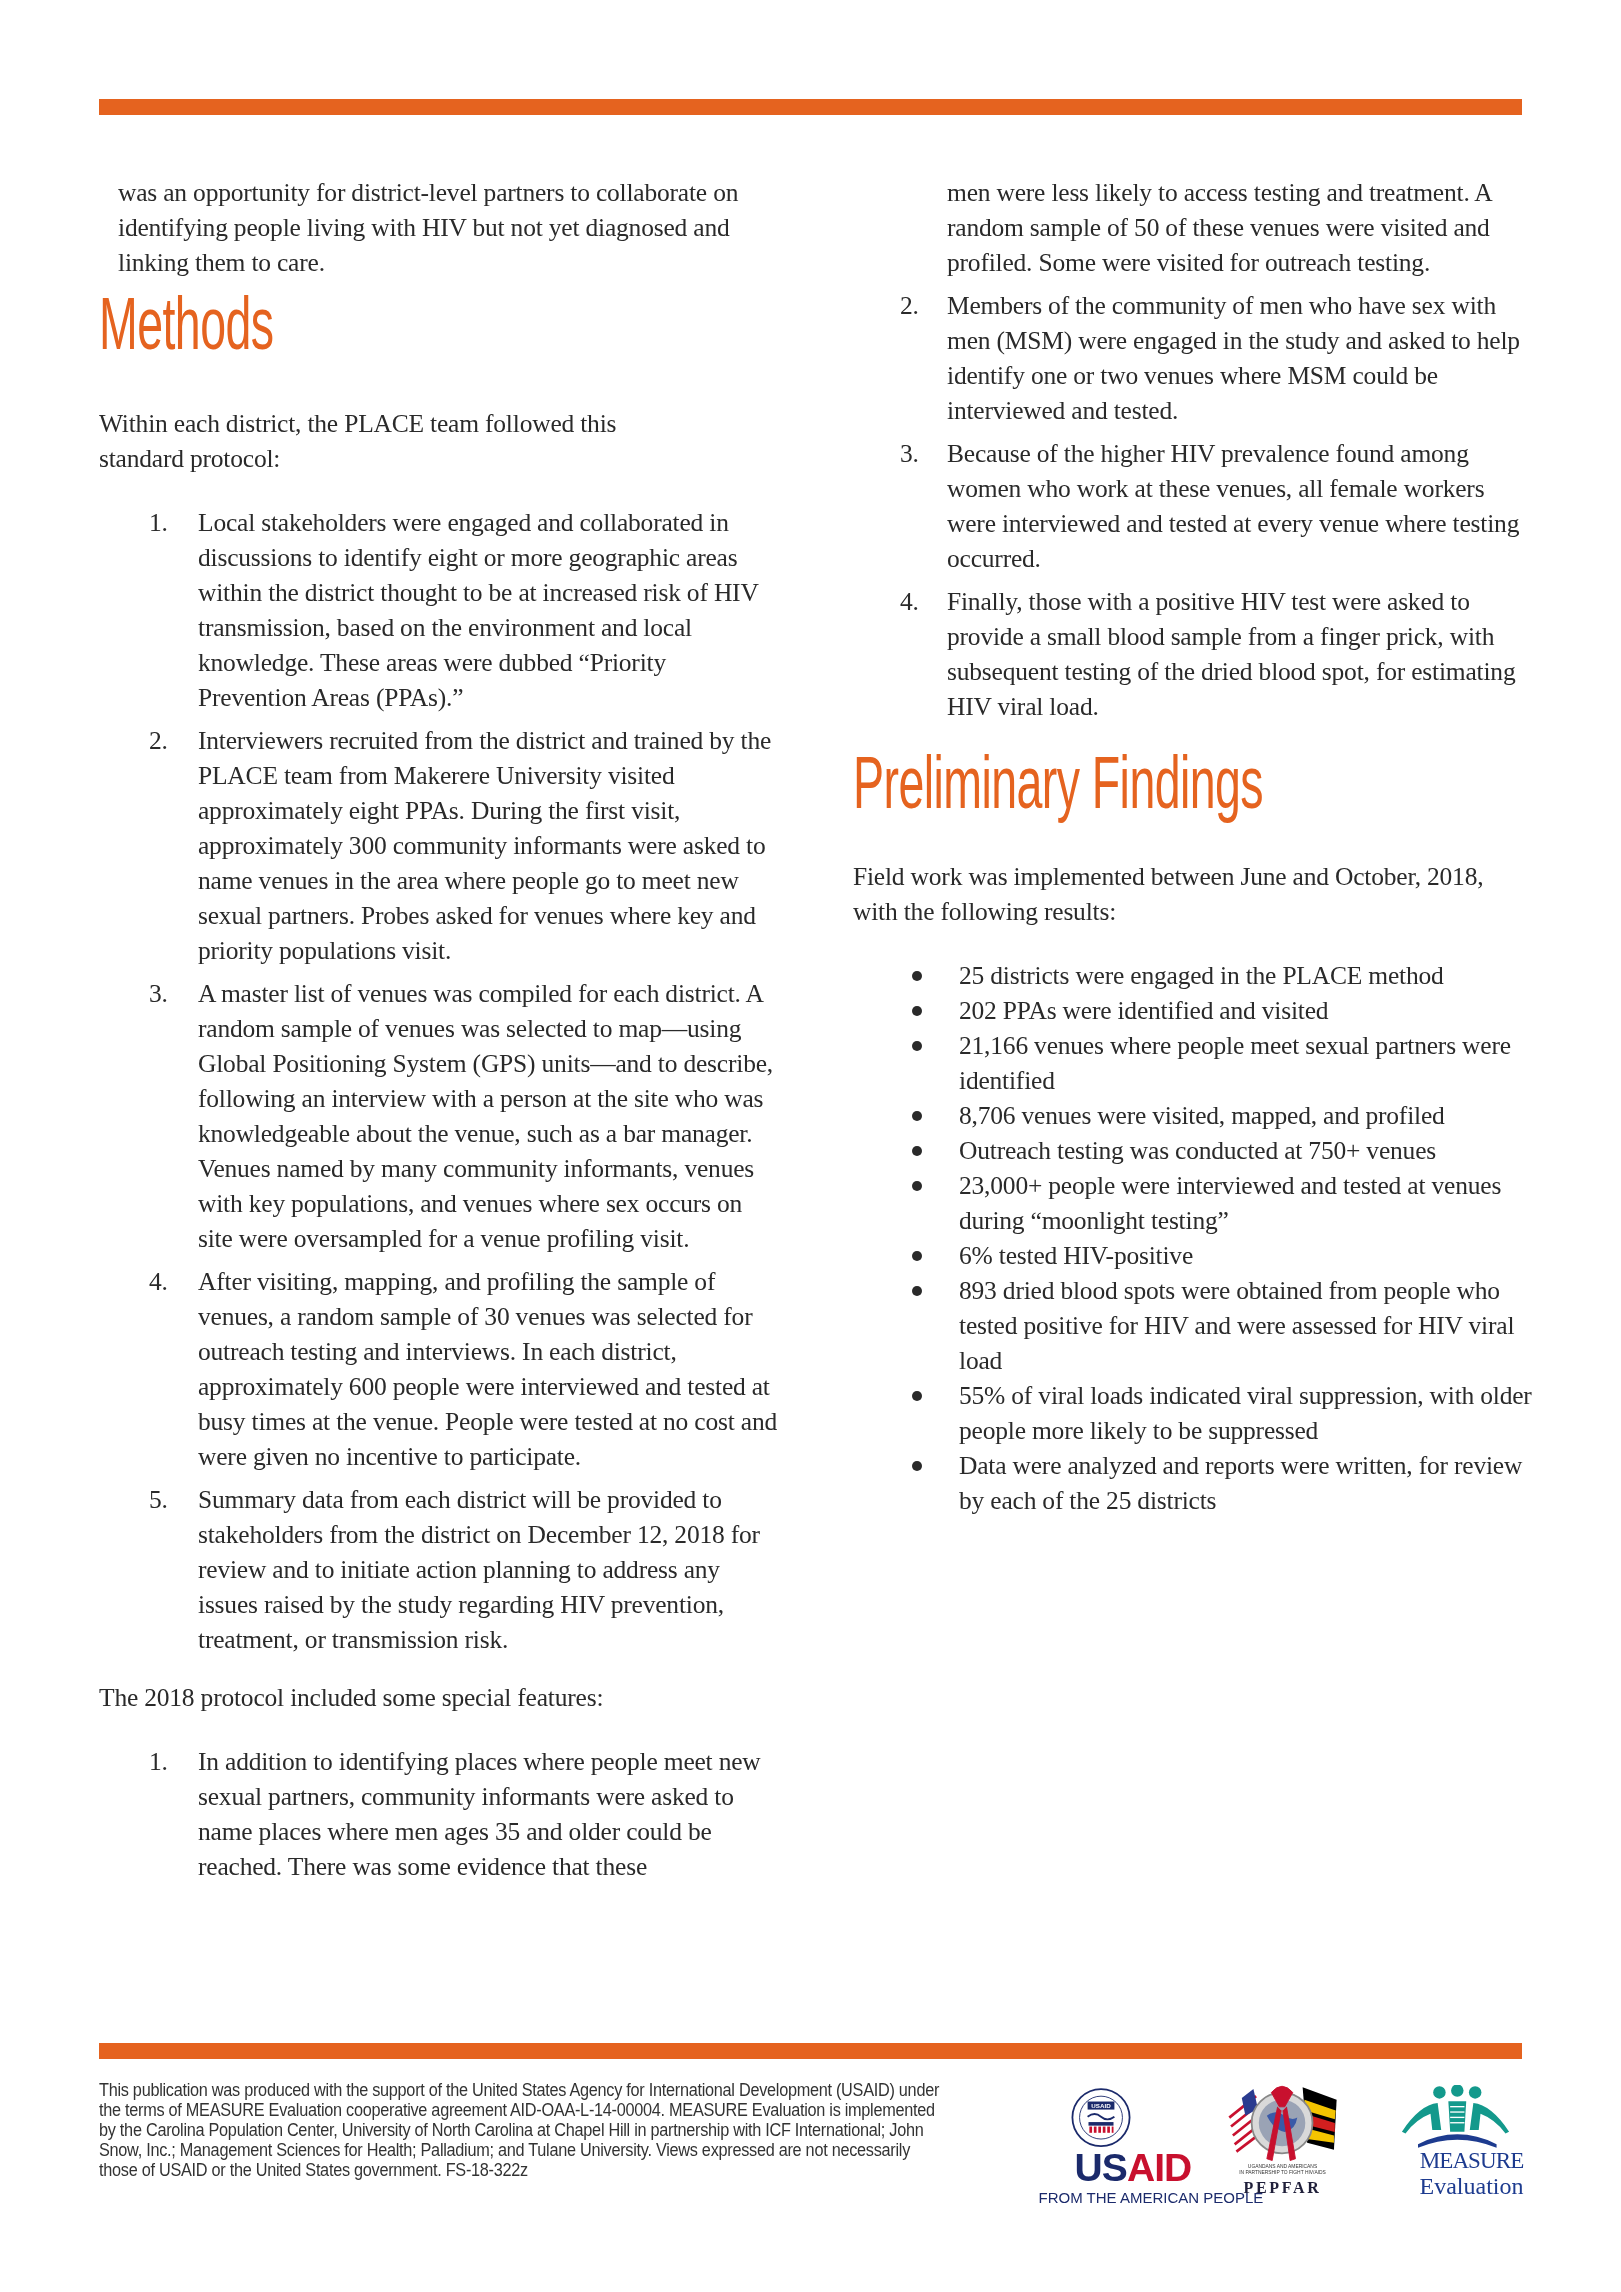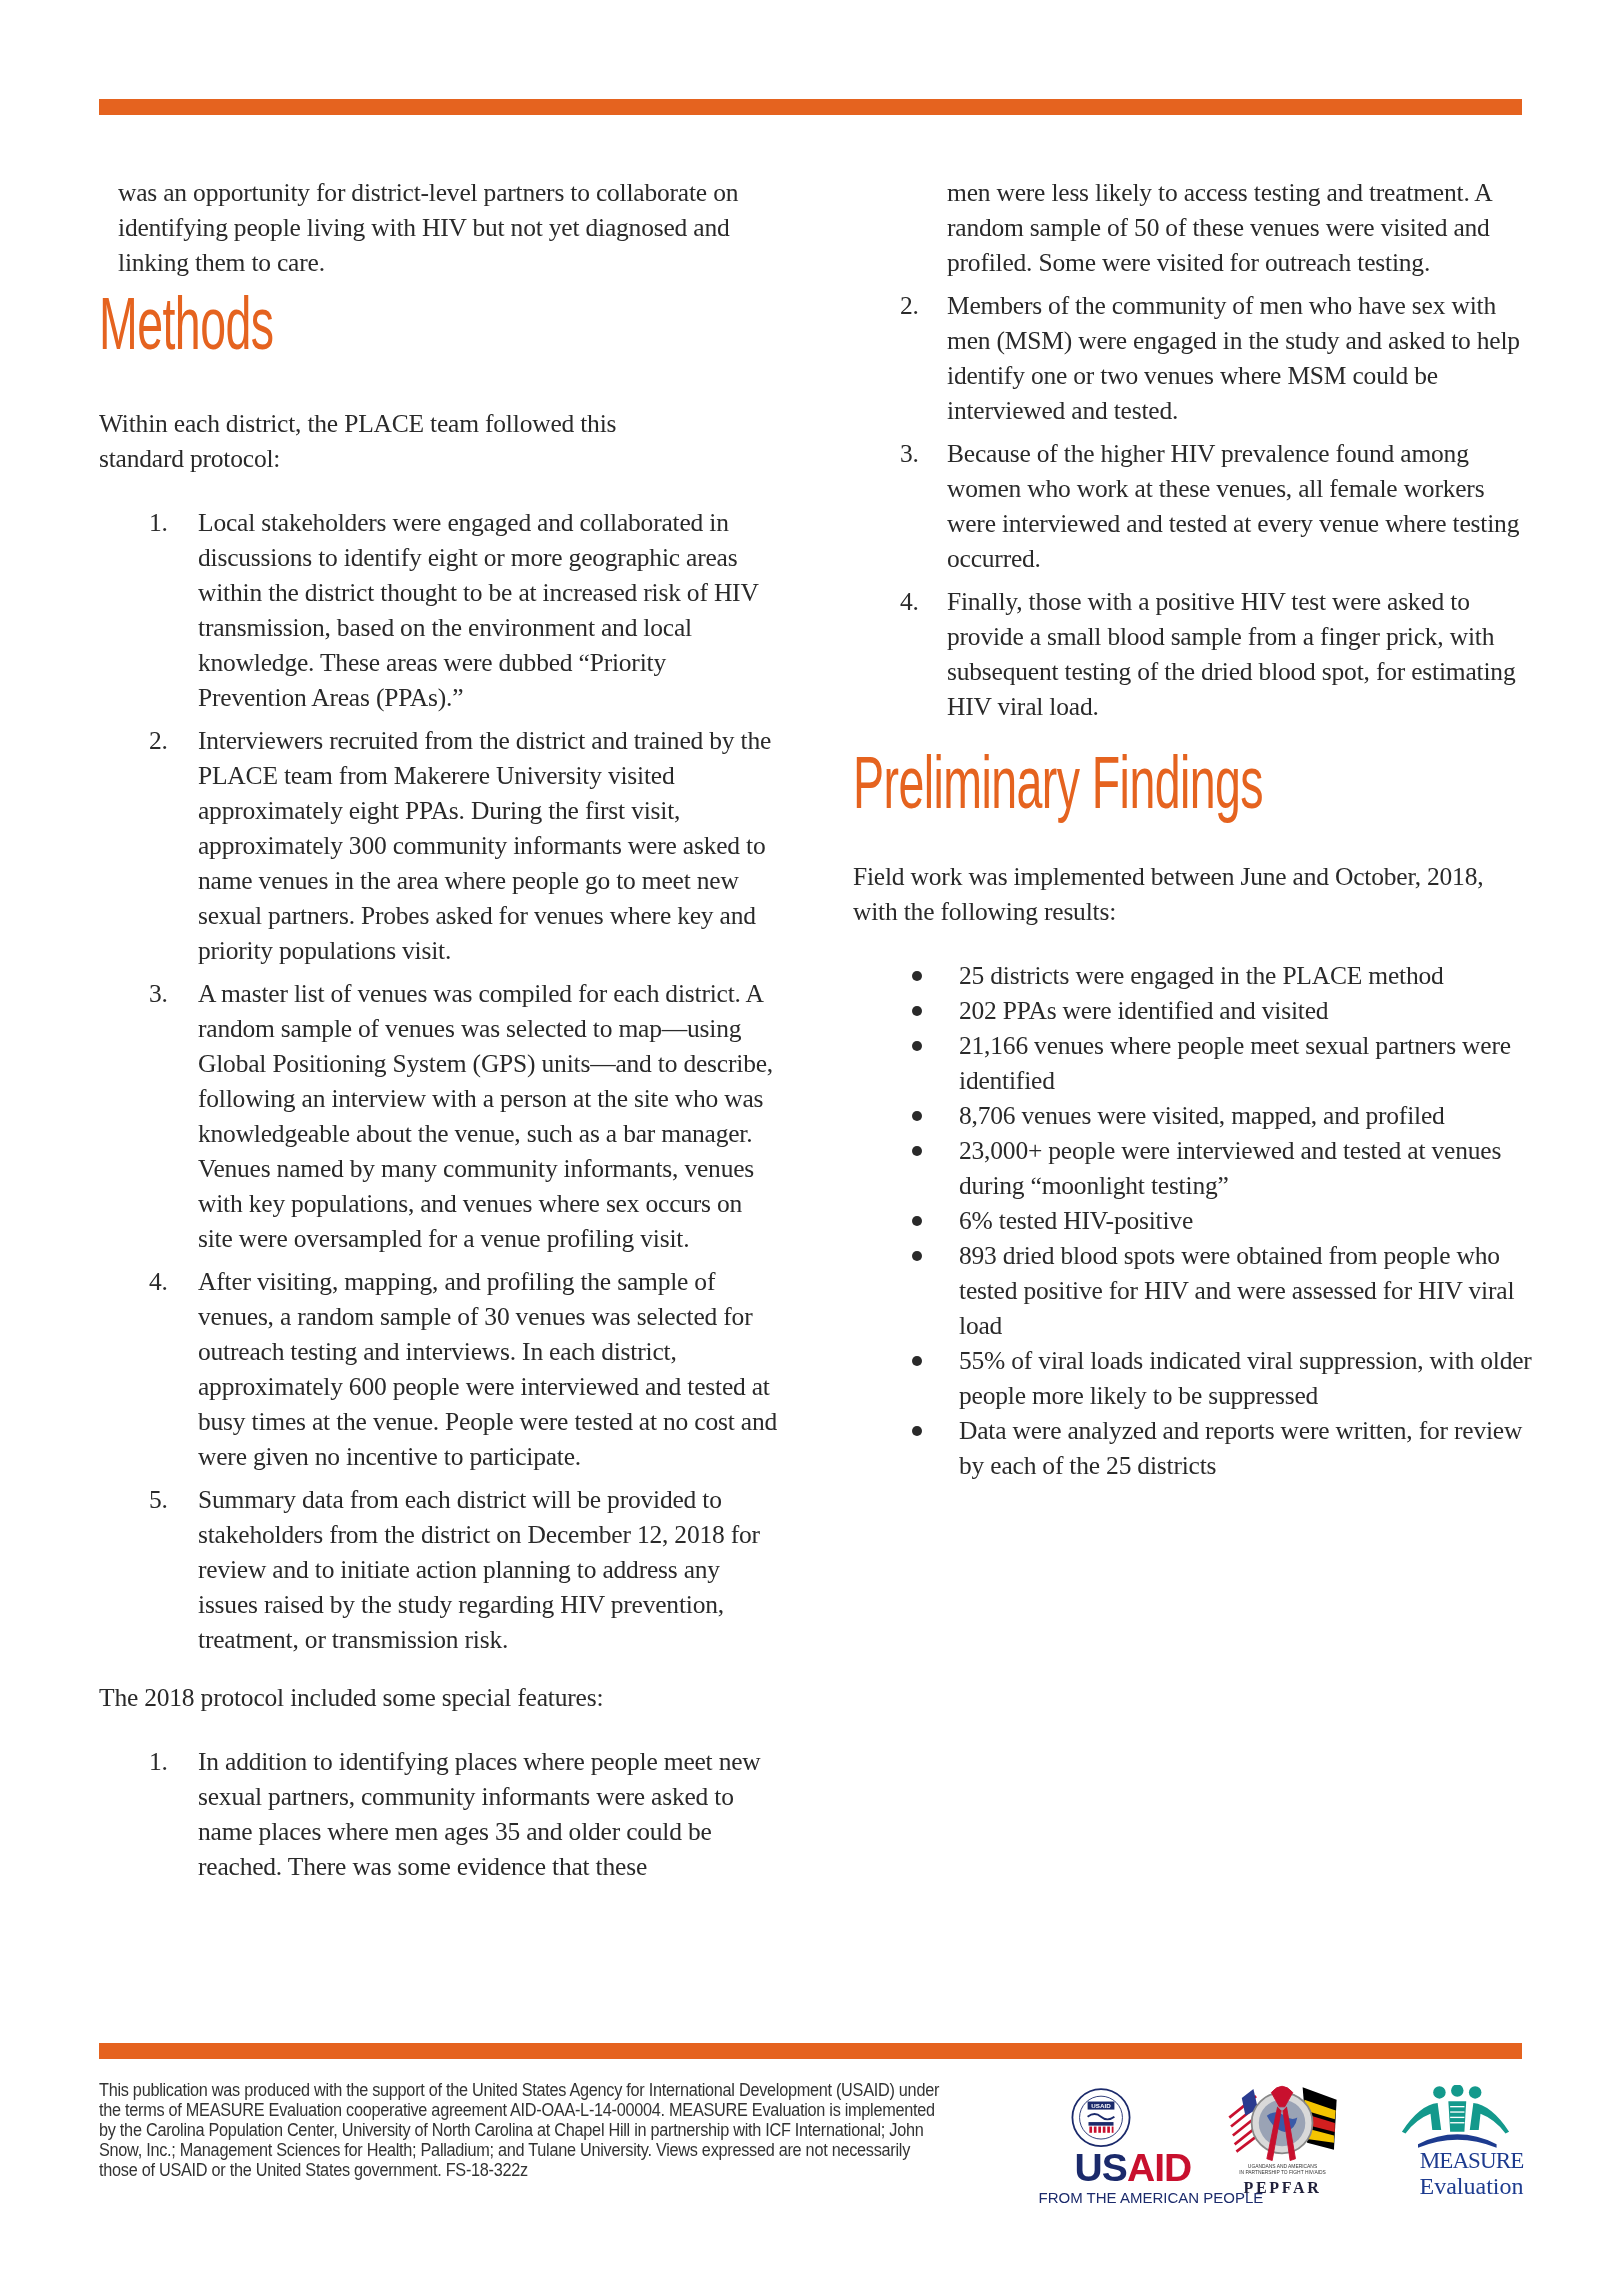--- a/index.html
+++ b/index.html
@@ -93,20 +93,21 @@
     <h2 class="heading" style="position:absolute; top:-3.6px; left:0;">Preliminary Findings</h2>
   </div>
 
   <p class="txt" style="margin-top:19.7px; width:681px;">Field work was implemented between June and October, 2018, with the following results:</p>
 
   <ul class="bullets txt" style="margin-top:29px; width:681px;">
     <li><span class="dot"></span><span>25 districts were engaged in the PLACE method</span></li>
     <li><span class="dot"></span><span>202 PPAs were identified and visited</span></li>
     <li><span class="dot"></span><span>21,166 venues where people meet sexual partners were identified</span></li>
     <li><span class="dot"></span><span>8,706 venues were visited, mapped, and profiled</span></li>
+    <li><span class="dot"></span><span>Outreach testing was conducted at 750+ venues</span></li>
     <li><span class="dot"></span><span>23,000+ people were interviewed and tested at venues during “moonlight testing”</span></li>
     <li><span class="dot"></span><span>6% tested HIV-positive</span></li>
     <li><span class="dot"></span><span>893 dried blood spots were obtained from people who tested positive for HIV and were assessed for HIV viral load</span></li>
     <li><span class="dot"></span><span>55% of viral loads indicated viral suppression, with older people more likely to be suppressed</span></li>
     <li><span class="dot"></span><span>Data were analyzed and reports were written, for review by each of the 25 districts</span></li>
   </ul>
 </div>
 
 <div class="bar bottom"></div>
 

